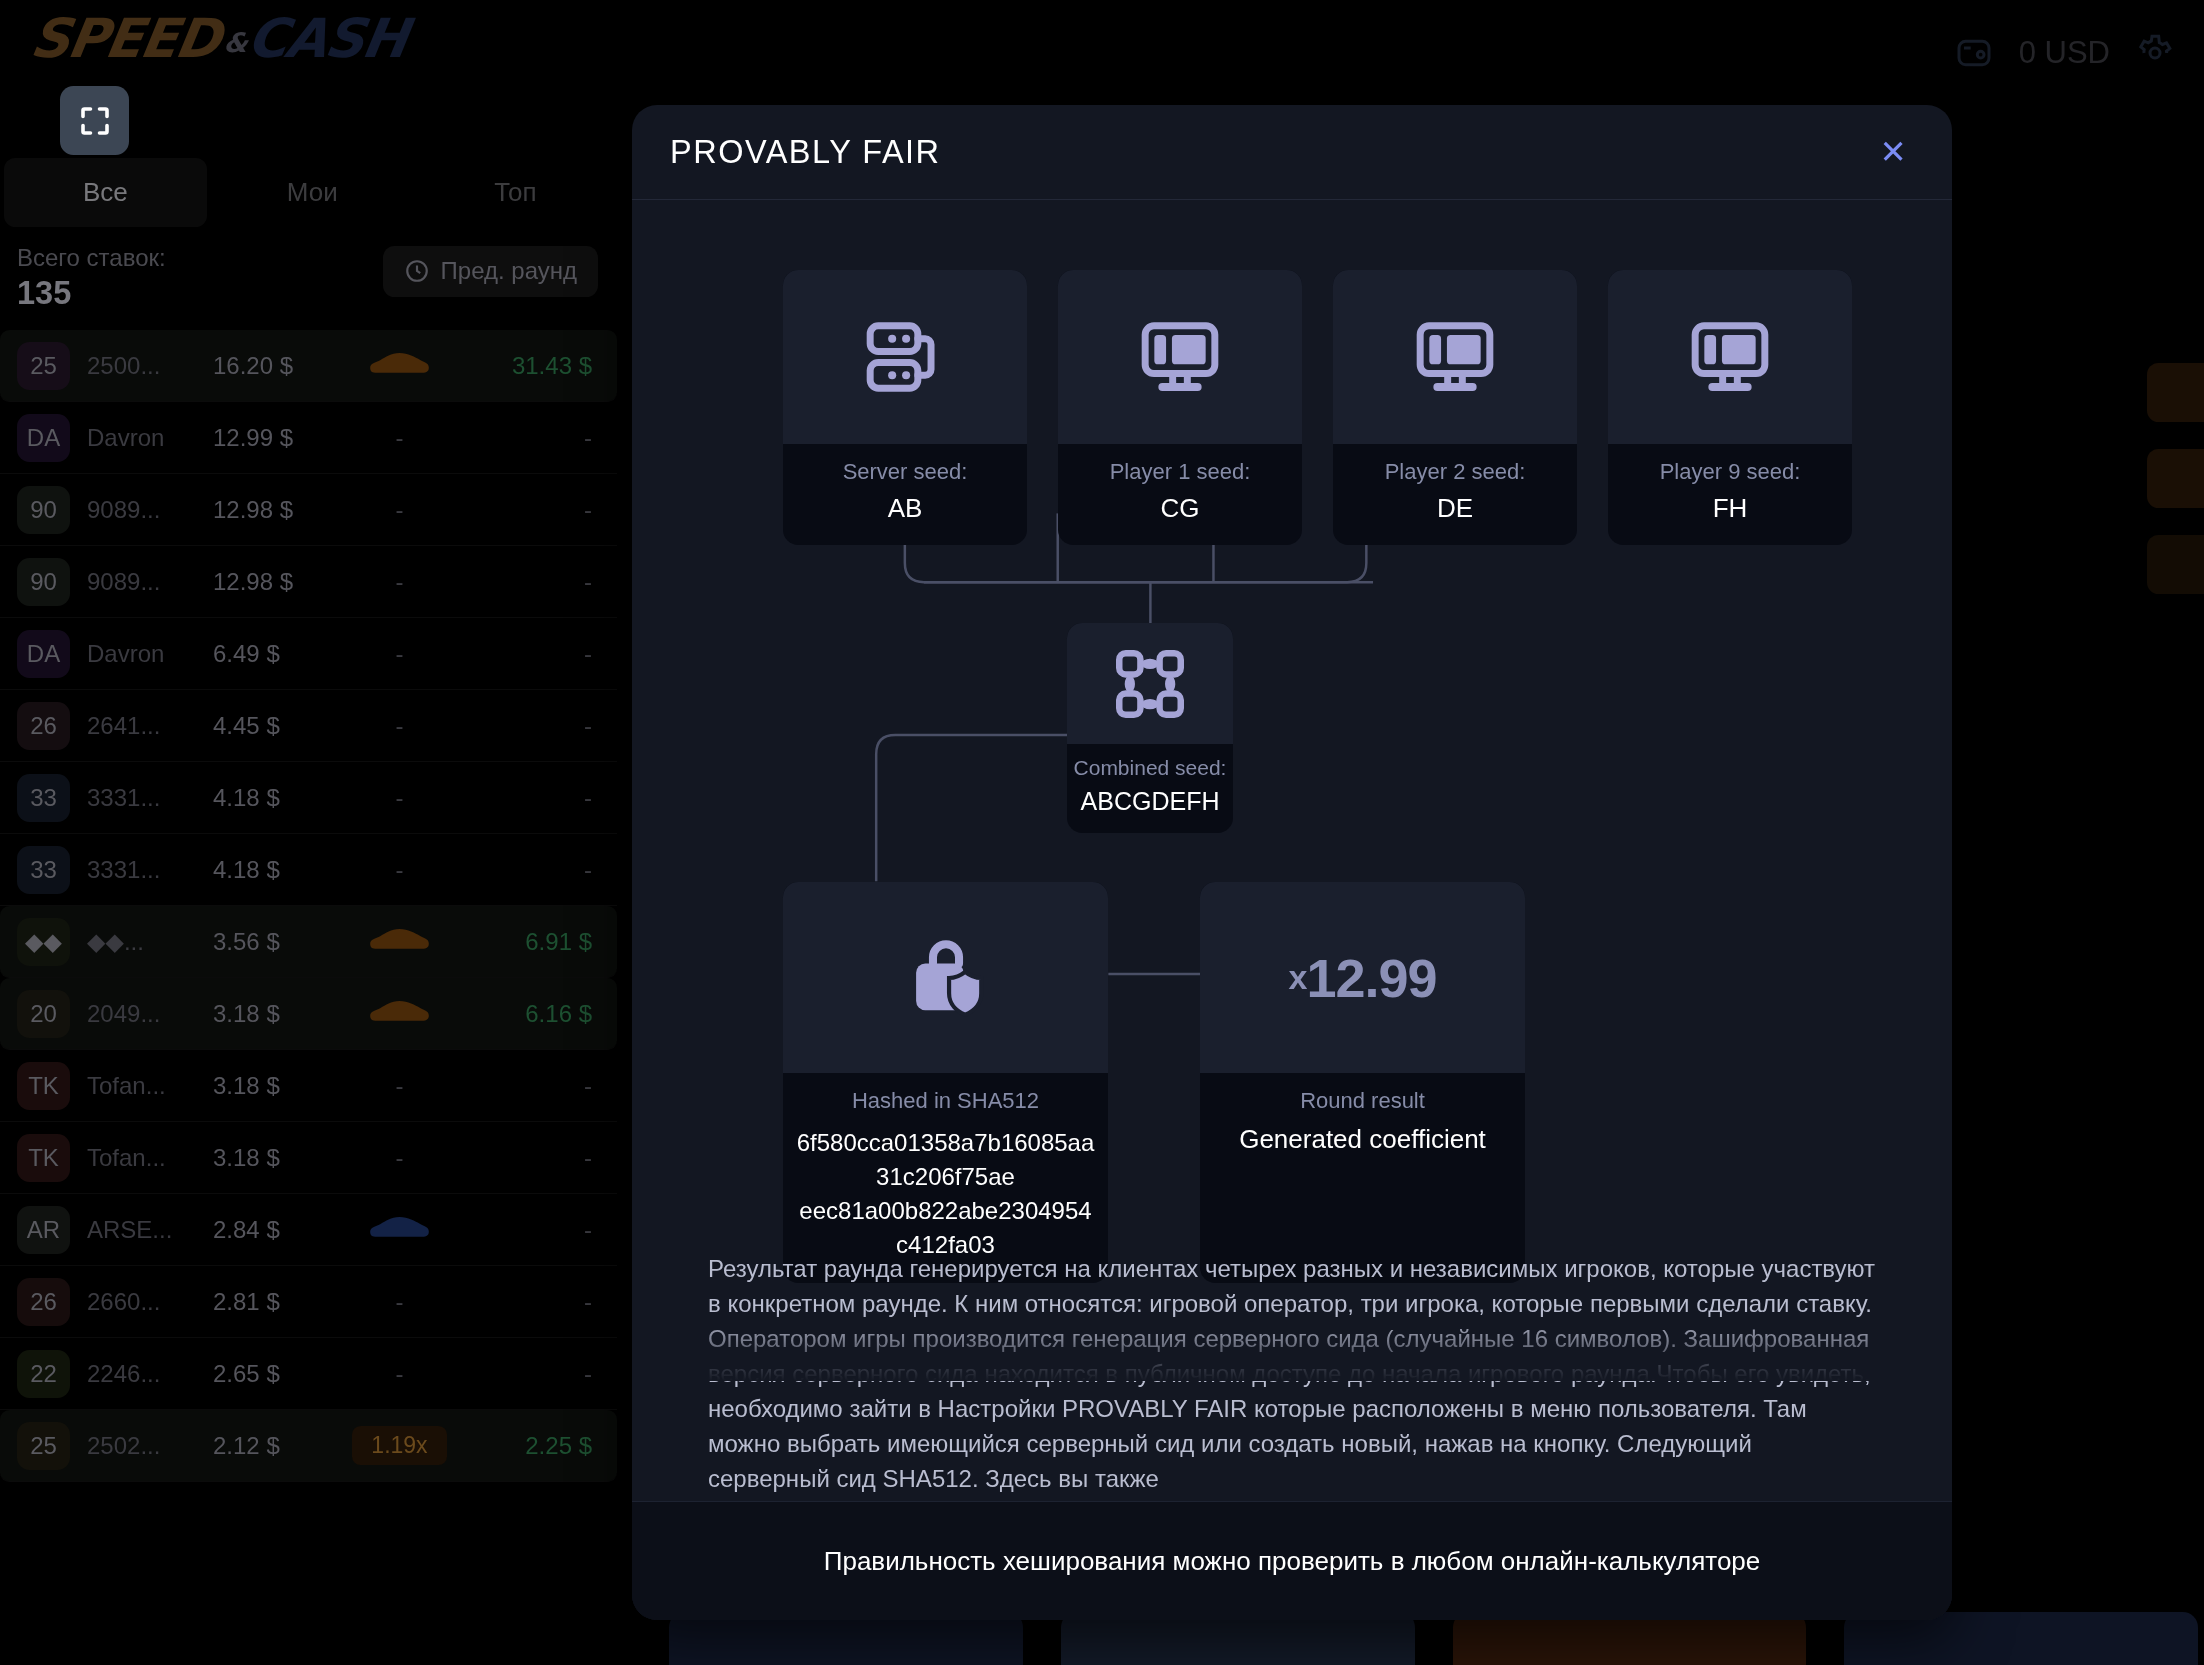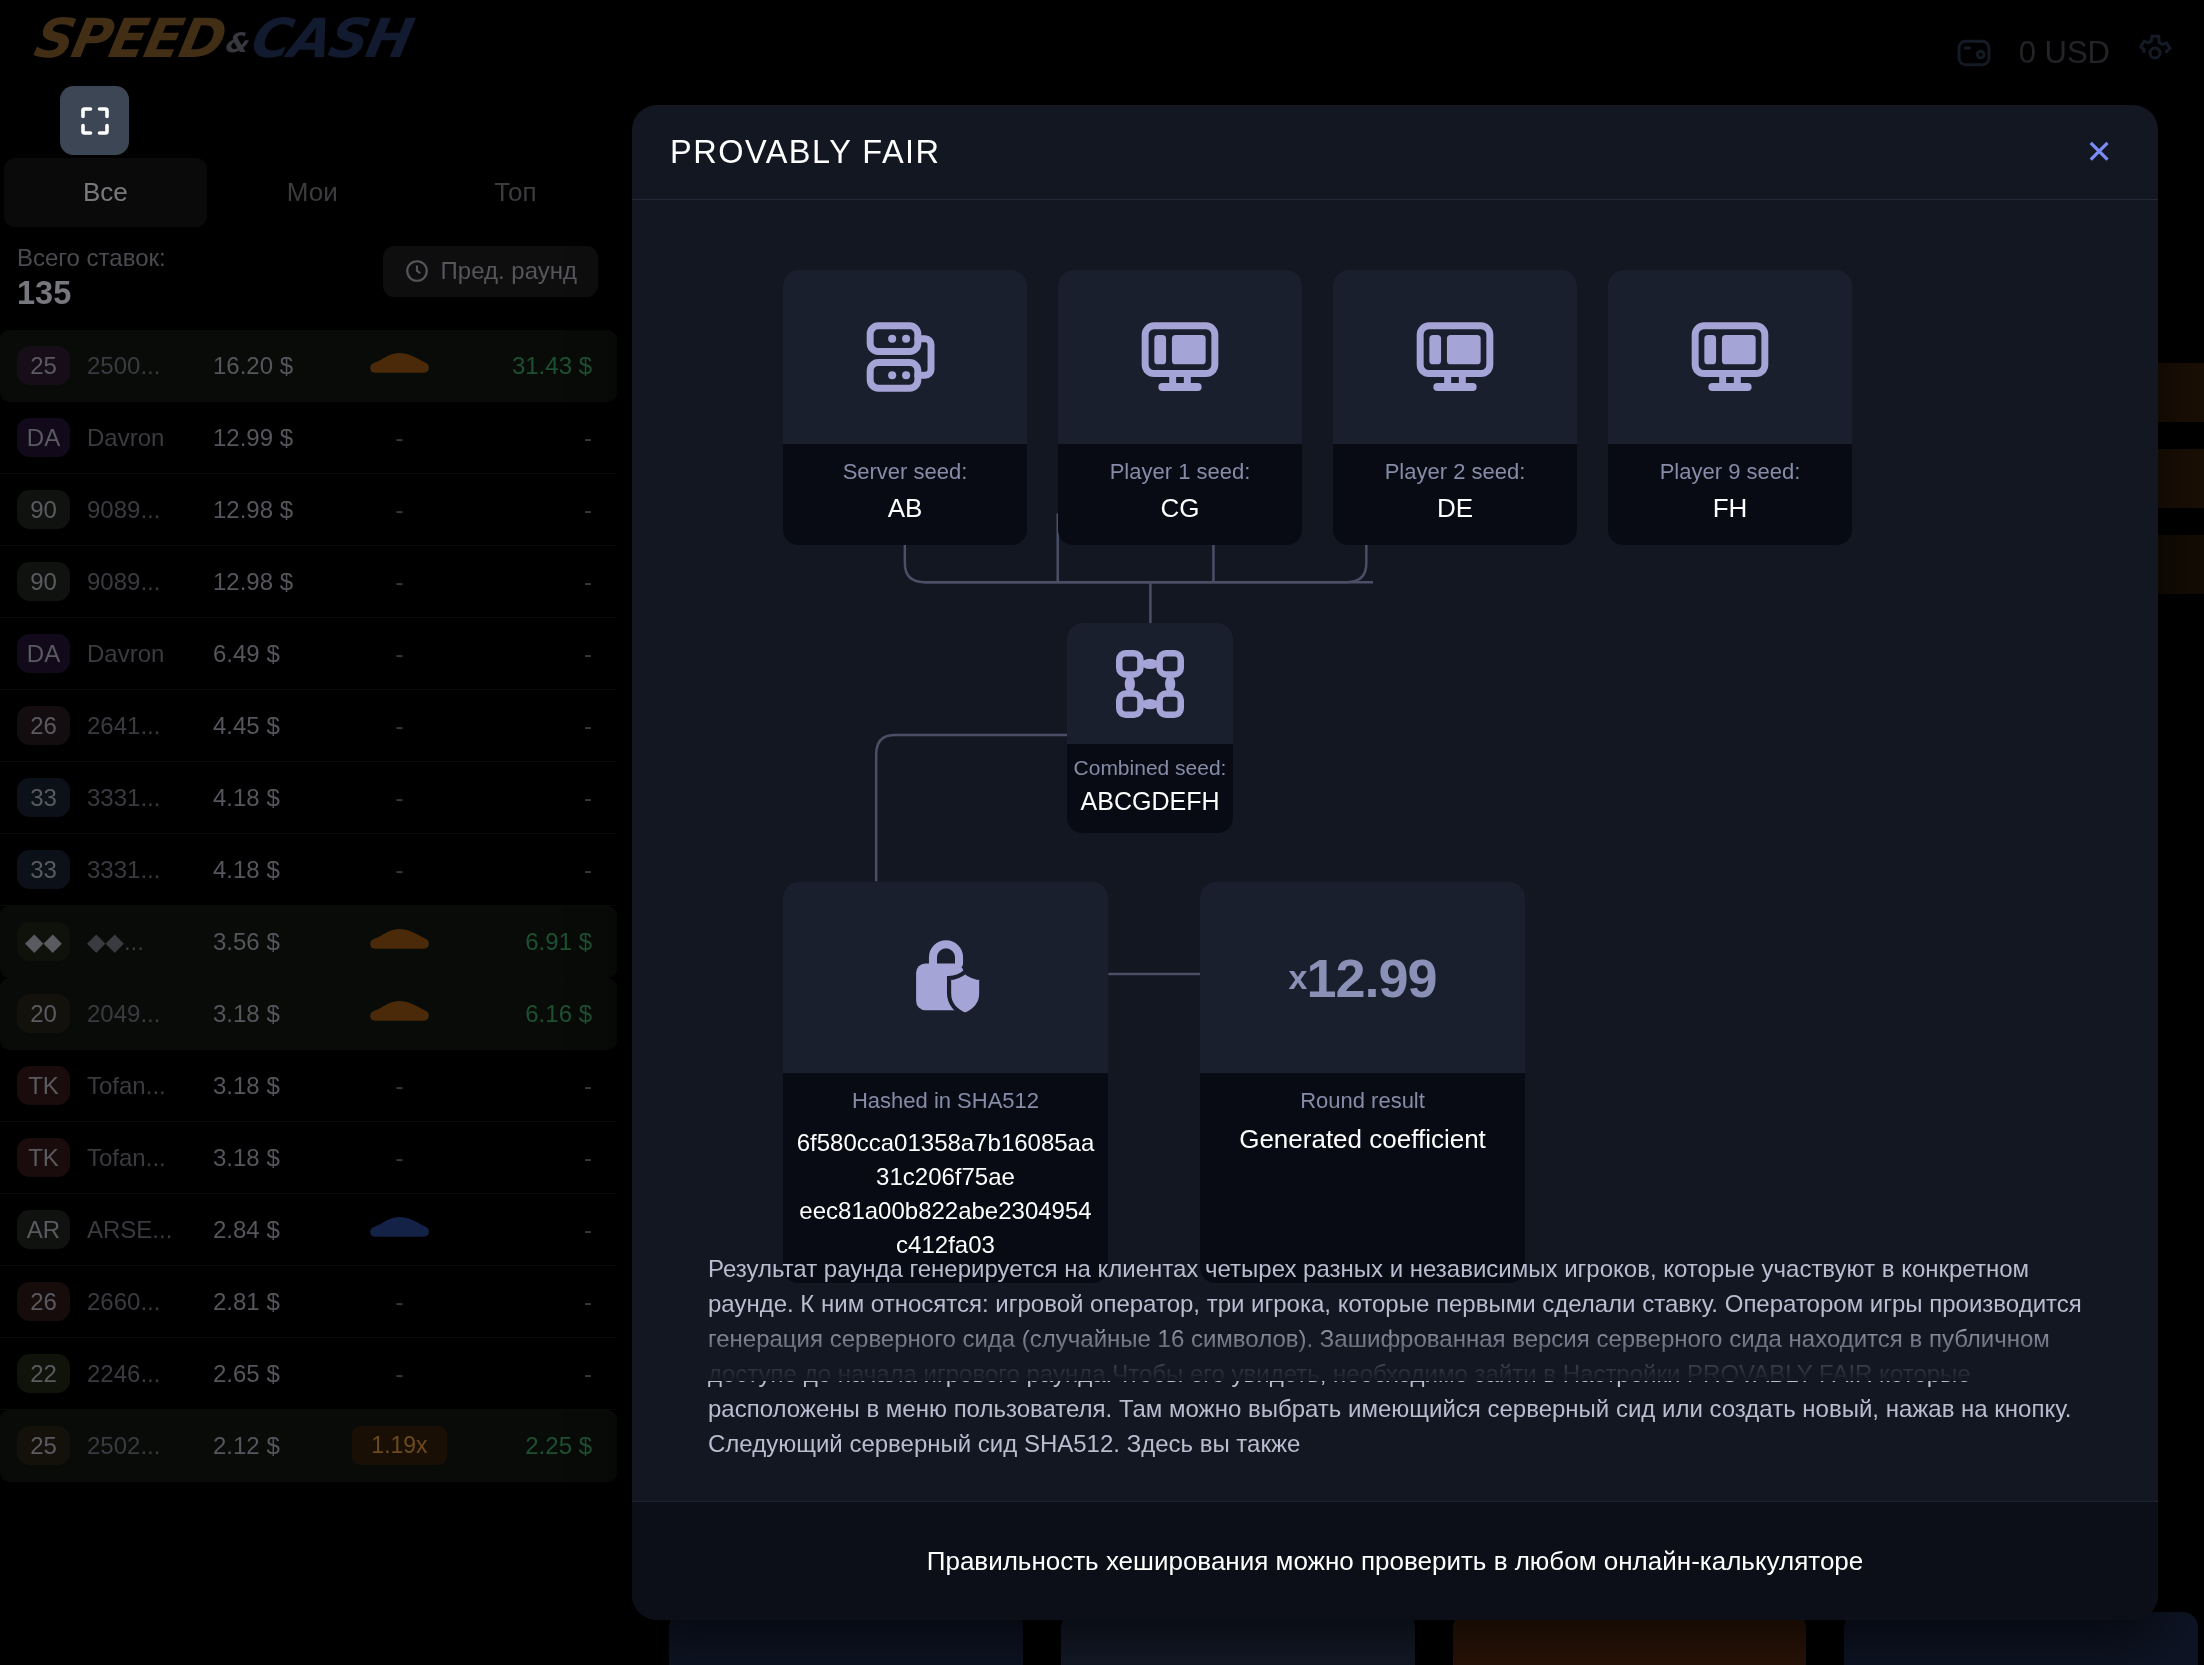--- a/index.html
+++ b/index.html
@@ -55,21 +55,21 @@
   }
   .prev-round svg { width:26px; height:26px; }
 
   .bets { position:absolute; left:0; top:330px; width:617px; }
   .bet-row {
     position:relative; height:72px; display:flex; align-items:center;
     border-bottom:1px solid #0b0b0b;
   }
   .bet-row.win { background:#090b09; border-radius:9.6px; }
   .ava {
-    width:53px; height:39px; border-radius:12.4px; margin-left:17px;
+    width:53px; height:48px; border-radius:12.4px; margin-left:17px;
     display:flex; align-items:center; justify-content:center;
     font-size:24px; color:#5a5a60; flex:none;
   }
   .nick { width:126px; margin-left:17px; font-size:24px; color:#3a3a40; overflow:hidden; white-space:nowrap;}
   .amt  { width:115px; font-size:24px; color:#55555c; }
   .mid  { width:143px; text-align:center; font-size:24px; color:#3a3a40; }
   .mid .coef {
     display:inline-block; padding:5.7px 19px; border-radius:8.6px;
     background:#1a0f05; color:#6b4a1c; font-size:23px;
   }
@@ -87,21 +87,21 @@
   .gear-ico svg { width:40px; height:40px; display:block; }
 
   .bg-right-blobs { position:absolute; right:0; top:325px; width:191px; height:325px; }
   .blob { position:absolute; right:0; width:57px; height:59px; border-radius:11.5px 0 0 11.5px; }
 
   .bottom-cards { position:absolute; left:669px; bottom:0; width:1529px; height:53px; display:flex; gap:38px; }
   .bcard { flex:1; border-radius:15.3px 15.3px 0 0; }
 
   
   .modal {
-    position:absolute; left:632px; top:105px; width:1526px; height:1515px;
+    position:absolute; left:632px; top:105px; width:1320px; height:1515px;
     background:#131722; border-radius:25px; overflow:hidden;
     box-shadow:0 19px 57px rgba(0,0,0,.6);
   }
   .modal-head {
     position:relative; height:95px; border-bottom:1px solid #232838;
     display:flex; align-items:center; padding:0 38px;
   }
   .modal-title {
     font-size:32.5px; letter-spacing:1.5px; color:#ffffff; font-weight:400;
   }

